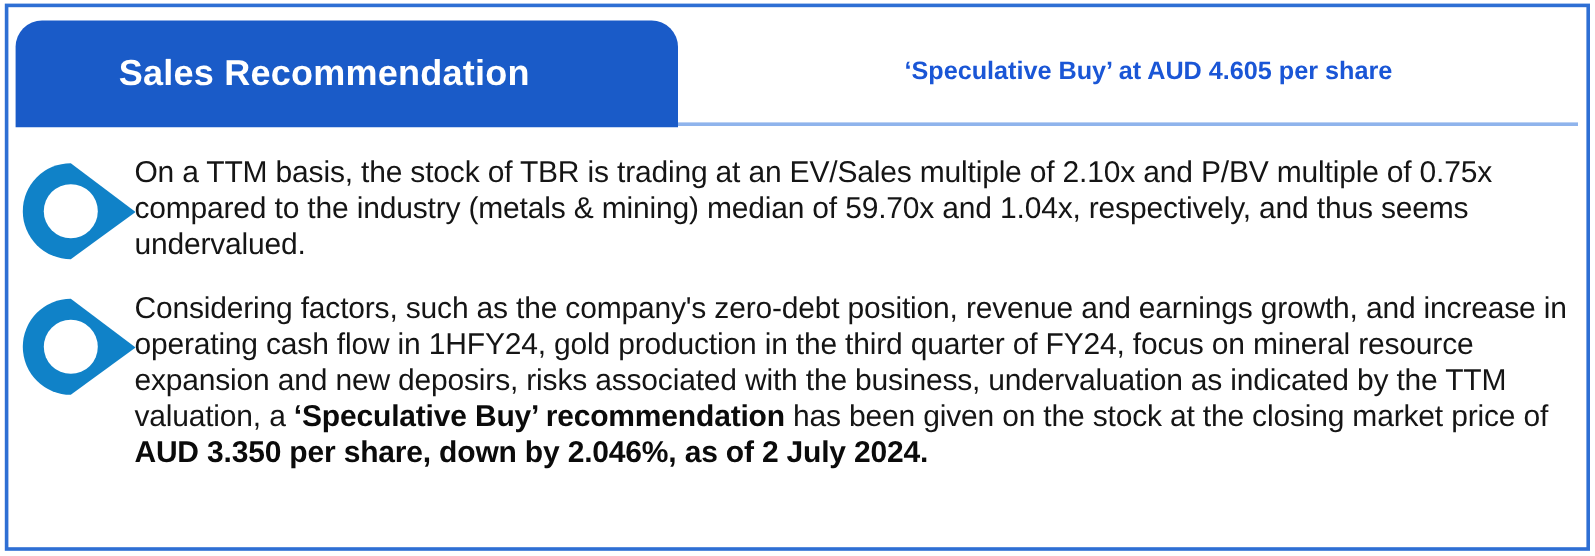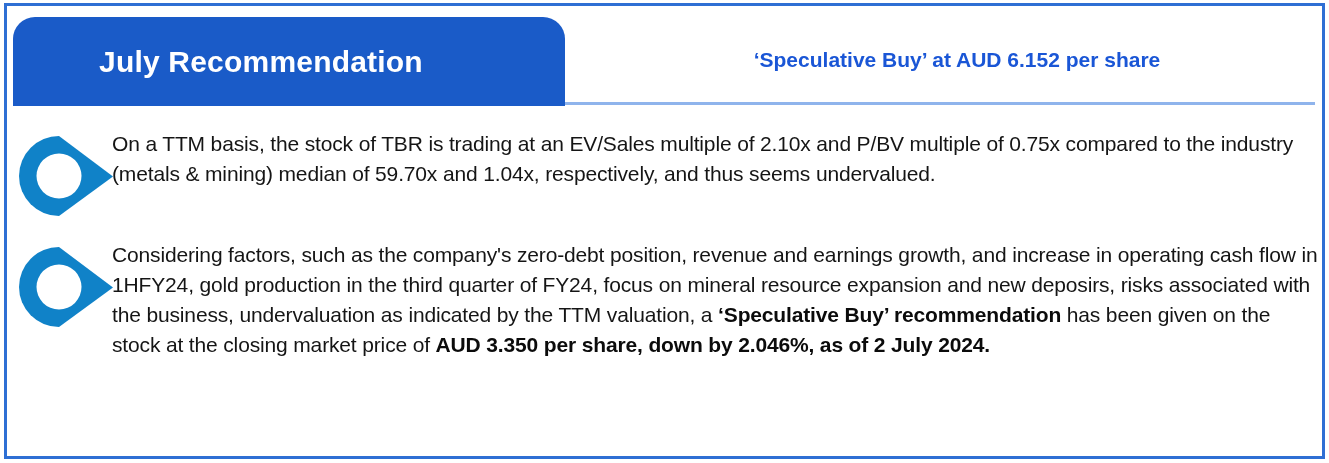--- a/index.html
+++ b/index.html
@@ -96,39 +96,39 @@
     flex: 0 0 auto;
     width: 105px;
     padding-left: 11px;
     padding-top: 6px;
     box-sizing: border-box;
   }
   .bullet-icon svg { display: block; }
 
   .bullet-text {
     flex: 1 1 auto;
-    font-size: 21px;
+    font-size: 25px;
     line-height: 30px;
     color: #151515;
     letter-spacing: -0.15px;
   }
   .bullet-text b { font-weight: bold; color: #0b0b0b; }
 </style>
 </head>
 <body>
 
 <div class="page">
   <div class="frame">
 
     <div class="header">
       <div class="tab">
-        <div class="tab-label">July Recommendation</div>
+        <div class="tab-label">Sales Recommendation</div>
       </div>
       <div class="header-rule"></div>
-      <div class="header-subtitle">‘Speculative Buy’ at AUD 6.152 per share</div>
+      <div class="header-subtitle">‘Speculative Buy’ at AUD 4.605 per share</div>
     </div>
 
     <div class="bullets">
 
       <div class="bullet-row first">
         <div class="bullet-icon">
           <svg width="98" height="82" viewBox="0 0 98 82" aria-hidden="true">
             <path d="M41 1 A40 40 0 1 0 41 81 L95 41.6 Z" fill="#1082C8"></path>
             <circle cx="41" cy="41" r="22.5" fill="#ffffff"></circle>
           </svg>

